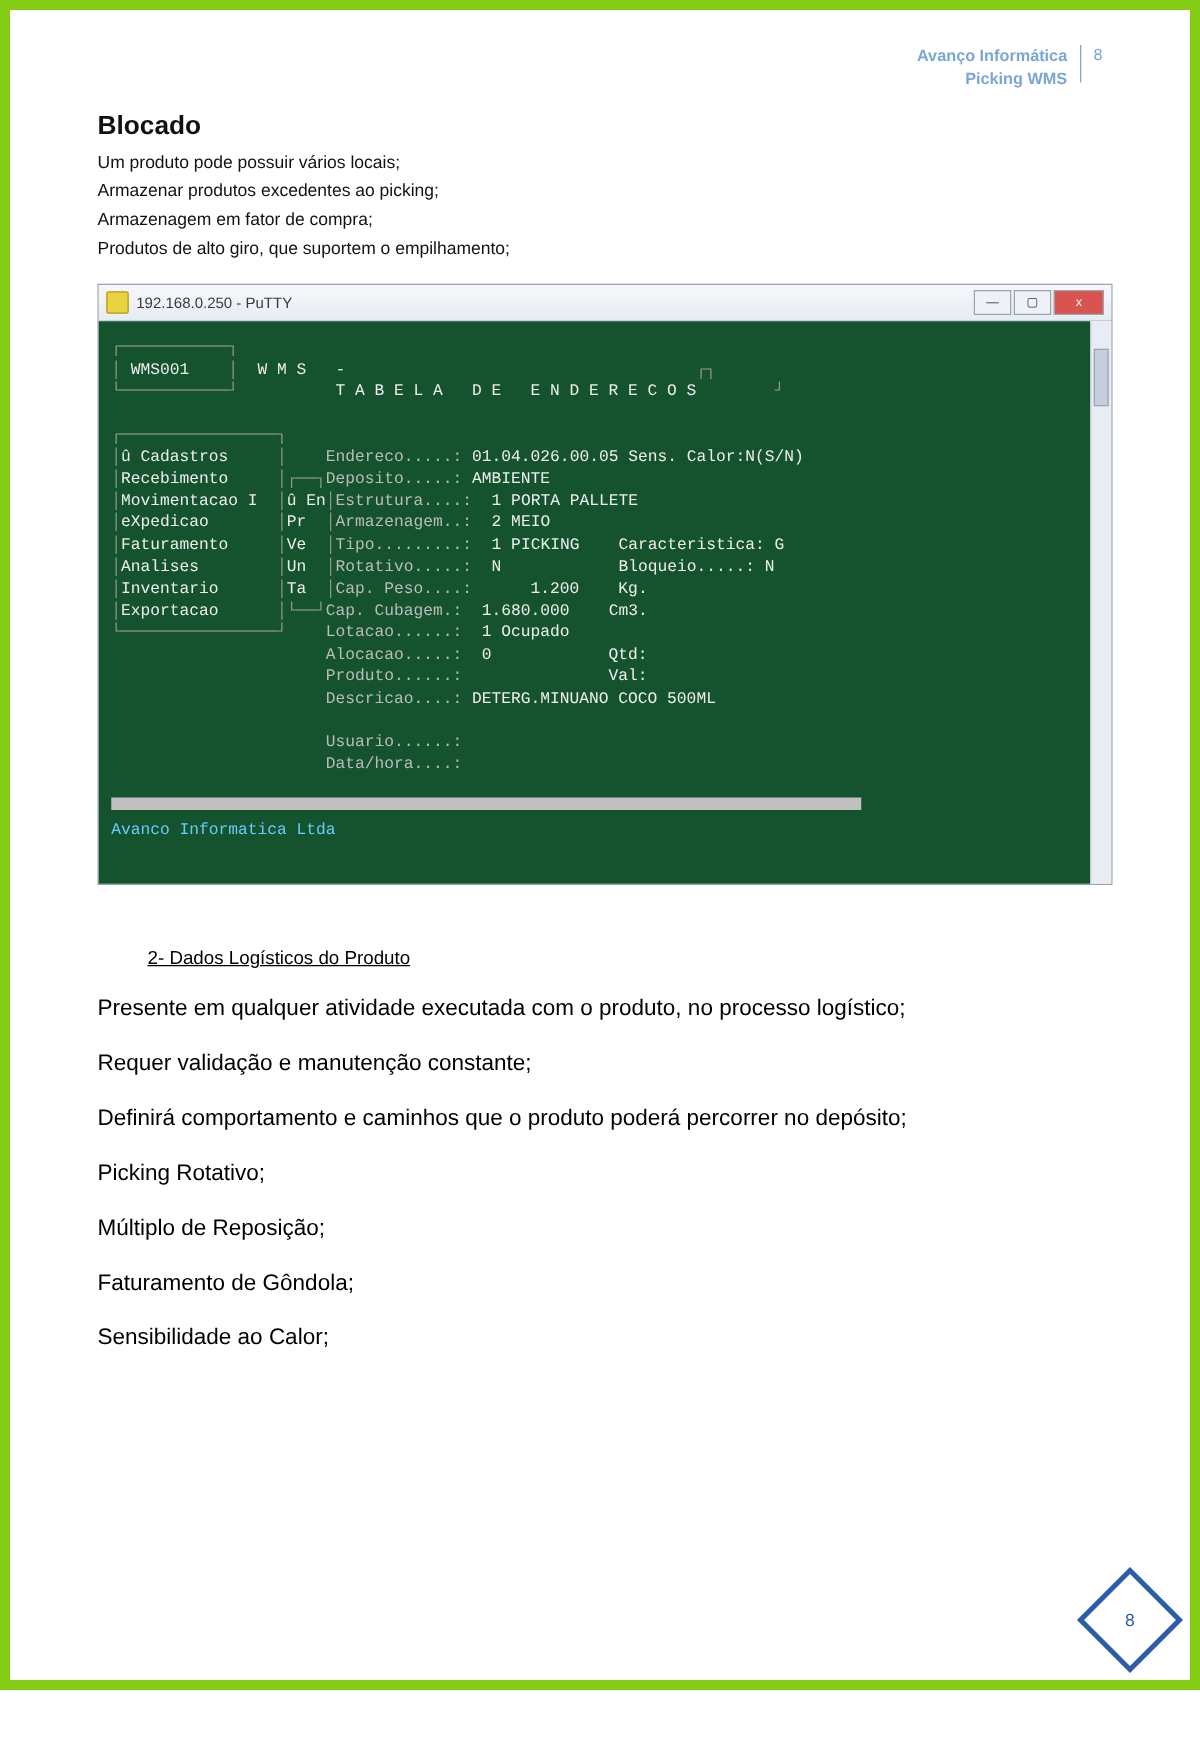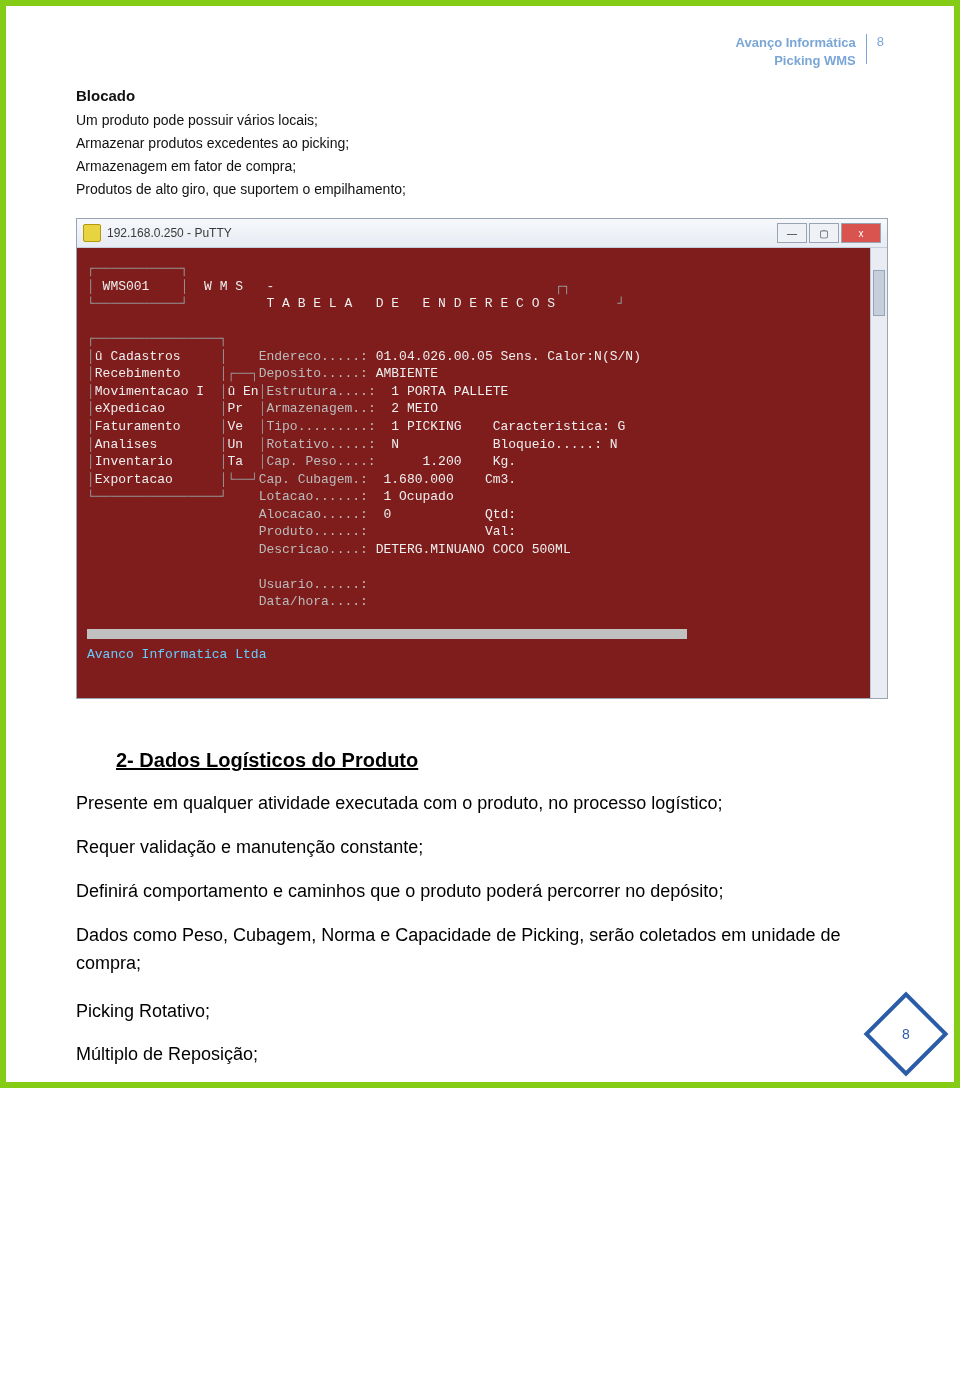--- a/index.html
+++ b/index.html
@@ -1,42 +1,42 @@
 <!DOCTYPE html>
 <html><head>
 <meta charset="utf-8">
 <style>
   html,body{margin:0;padding:0;background:#fff;font-family:Arial,Helvetica,sans-serif;color:#000}
-  .page{width:960px;height:1088px;position:relative;box-sizing:border-box;border:6px solid #84cc16}
+  .page{width:960px;height:1352px;position:relative;box-sizing:border-box;border:8px solid #84cc16}
   .inner{padding:28px 70px 0 70px}
   .header{display:flex;justify-content:flex-end;align-items:flex-start;margin-bottom:18px}
   .header-left{font-size:13px;color:#7aa6d6;text-align:right;line-height:1.35;font-weight:bold}
   .header-sep{width:1px;height:30px;background:#7aa6d6;margin:0 10px}
   .header-pg{font-size:13px;color:#7aa6d6}
-  .h-bold{font-weight:bold;font-size:15px;margin:4px 0 6px 0;color:#111}
+  .h-bold{font-weight:bold;font-size:21px;margin:4px 0 6px 0;color:#111}
   .body-text{font-size:14px;line-height:1.5;color:#111;margin:0 0 2px 0}
   
   .win{width:810px;margin:18px auto 12px auto;border:1px solid #9aa5b4;background:#eef2f6}
   .titlebar{height:28px;background:linear-gradient(#f6f8fb,#e7ecf3);display:flex;align-items:center;justify-content:space-between;border-bottom:1px solid #c7cedb;padding:0 6px}
   .tb-left{display:flex;align-items:center;gap:6px}
   .putty-ico{width:16px;height:16px;background:#e8d341;border:1px solid #b49806;border-radius:2px}
   .tb-title{font-size:12px;color:#3a3a3a}
   .tb-btns{display:flex;gap:2px}
   .tb-btn{width:28px;height:18px;border:1px solid #9aa5b4;background:#eef2f7;display:flex;align-items:center;justify-content:center;font-size:10px;color:#333}
   .tb-btn.close{background:#d9534f;color:#fff;width:38px}
   .term-wrap{display:flex}
-  .term{flex:1;background:#7f1d1d;color:#ddd;font-family:"Consolas","Courier New",monospace;font-size:13px;line-height:1.35;padding:12px 10px 8px 10px;white-space:pre;overflow:hidden;min-height:430px}
+  .term{flex:1;background:#14532d;color:#ddd;font-family:"Consolas","Courier New",monospace;font-size:13px;line-height:1.35;padding:12px 10px 8px 10px;white-space:pre;overflow:hidden;min-height:430px}
   .scrollbar{width:16px;background:#e9edf3;border-left:1px solid #bfc7d4;position:relative}
   .scroll-thumb{position:absolute;top:22px;left:2px;right:2px;height:44px;background:#c7cedb;border:1px solid #9aa5b4}
   .term .lbl{color:#bbb}
   .term .cyan{color:#6cf}
   .term .grey{color:#999}
   .term .white{color:#eee}
   .term .statusbar{background:#c0c0c0;color:#000;display:inline-block;min-width:600px;height:10px}
-  .section-head{font-size:20px;font-weight:bold;text-decoration:underline;margin:50px 0 18px 40px}
+  .section-head{font-size:15px;font-weight:normal;text-decoration:underline;margin:50px 0 18px 40px}
   .para{font-size:18px;line-height:1.55;margin:16px 0 2px 0}
   .foot-area{position:absolute;bottom:18px;right:18px}
   .diamond{width:52px;height:52px;transform:rotate(45deg);border:4px solid #2a5ca8;background:#fff;display:flex;align-items:center;justify-content:center}
   .diamond-inner{transform:rotate(-45deg);font-size:14px;color:#2a5ca8}
 </style>
 </head>
 <body>
 
 <div class="page">
   <div class="inner">
@@ -102,21 +102,20 @@
         <div class="scrollbar">
           <div class="scroll-thumb"></div>
         </div>
       </div>
     </div>
 
     <div class="section-head">2-  Dados Logísticos do Produto</div>
     <p class="para">Presente em qualquer atividade executada com o produto, no processo logístico;</p>
     <p class="para">Requer validação e manutenção constante;</p>
     <p class="para">Definirá comportamento e caminhos que o produto poderá percorrer no depósito;</p>
-    <p class="para" style="margin-bottom:20px">Dados como Peso, Cubagem, Norma e Capacidade de Picking,  serão coletados em unidade de compra;</p>
 
     <p class="para">Picking Rotativo;</p>
     <p class="para">Múltiplo de Reposição;</p>
     <p class="para">Faturamento de Gôndola;</p>
     <p class="para">Sensibilidade ao Calor;</p>
 
   </div>
 
   <div class="foot-area">
     <div class="diamond">

